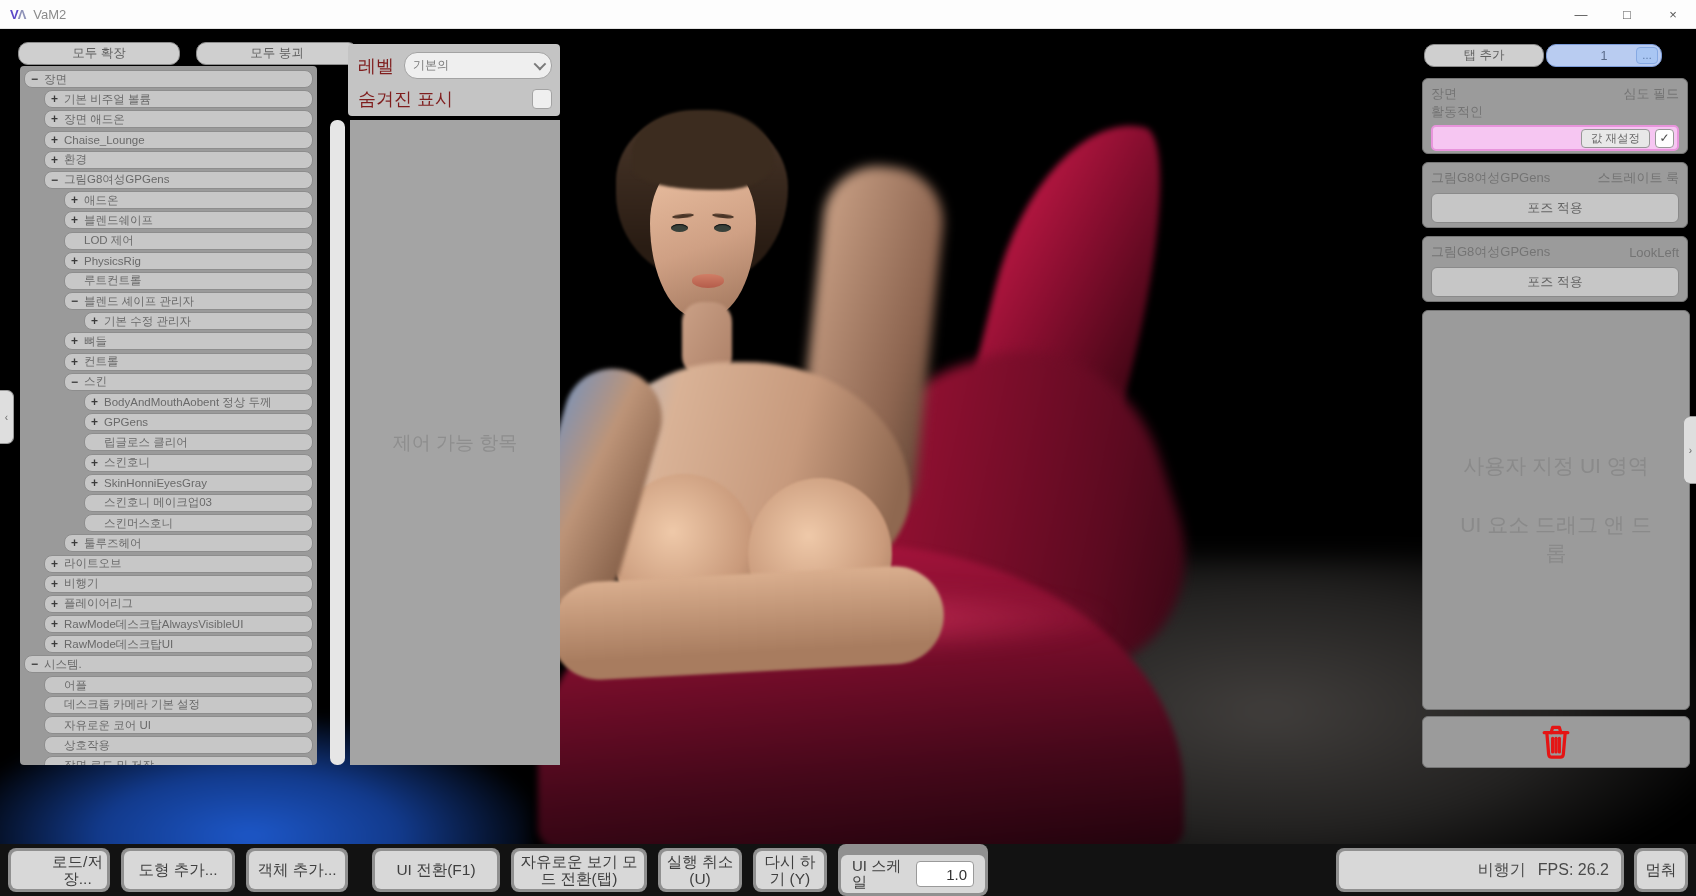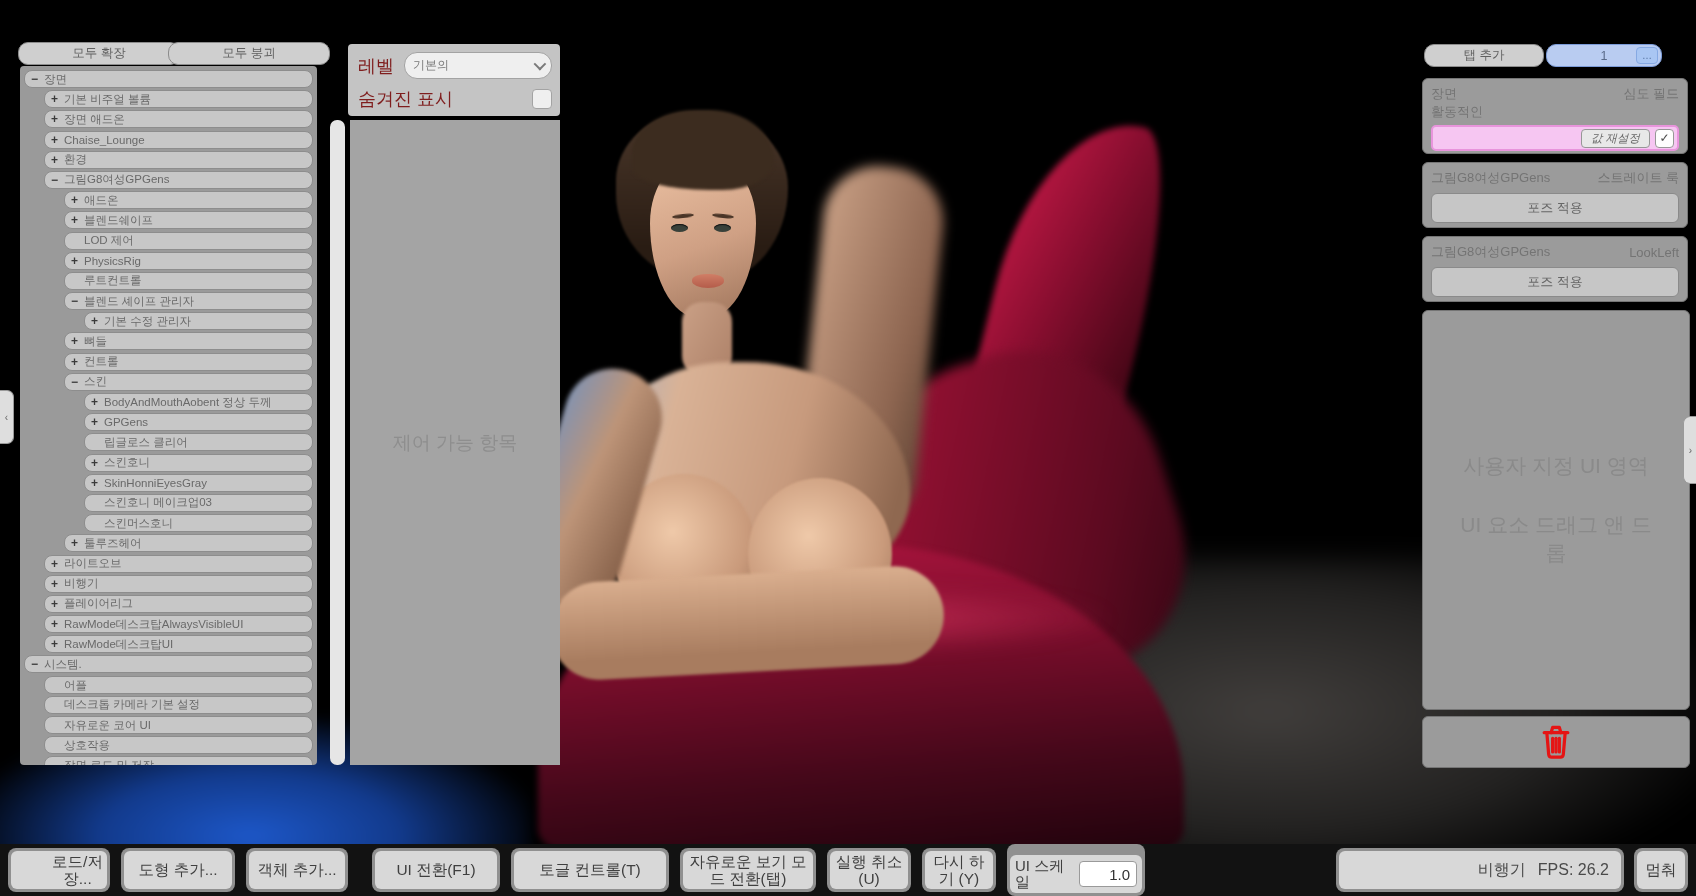--- a/index.html
+++ b/index.html
@@ -56,21 +56,21 @@
     background:radial-gradient(circle at 42% 38%,#efc9a9,#c99a7b 60%,#9a7157 95%);filter:blur(1px);}
   .sc-arm-cross{left:550px;top:546px;width:394px;height:98px;transform:rotate(-3deg);border-radius:49px;
     background:linear-gradient(180deg,#d9ae8e,#a87c5f 80%);filter:blur(1.5px);}
   .sc-arm-left{left:544px;top:338px;width:98px;height:242px;transform:rotate(16deg);border-radius:49px;
     background:linear-gradient(100deg,#7e93b5 0%,#bd9478 45%,#8d674f 90%);filter:blur(2px);}
 
   
   .btn-pill{position:absolute;height:21px;background:#cfcfcf;border:1px solid #8c8c8c;border-radius:10px;
     display:flex;align-items:center;justify-content:center;font-size:12.5px;color:#5f5f5f;z-index:10;cursor:default;}
   #btn-expand{left:18px;top:42px;width:160px;}
-  #btn-collapse{left:168px;top:42px;width:160px;}
+  #btn-collapse{left:196px;top:42px;width:160px;}
   .tree{position:absolute;left:20px;top:66px;width:297px;height:699px;background:#9a9a9a;
         border-radius:4px;z-index:10;padding-top:4px;box-sizing:border-box;overflow:hidden;}
   .tree-row{height:16px;margin:0 4px 2.2px 0;background:#c7c7c7;border:1px solid #8d8d8d;border-radius:8px;
     display:flex;align-items:center;font-size:11.5px;color:#696969;padding-left:6px;cursor:default;white-space:nowrap;overflow:hidden;}
   .tgl{width:13px;font-weight:bold;color:#3a3a3a;font-size:12px;flex:none;}
   .tgl.sp{visibility:hidden;}
 
   
   .mid-header{position:absolute;left:348px;top:44px;width:212px;height:72px;background:#c4c4c4;
     border-radius:4px;z-index:10;box-sizing:border-box;padding:8px 8px 0 10px;}
@@ -95,21 +95,21 @@
   .tab-more{position:absolute;right:3px;top:2px;width:20px;height:15px;background:#a9c6f3;border:1px solid #86a9e3;
     border-radius:4px;display:flex;align-items:center;justify-content:center;font-size:10px;color:#54709e;}
   .rcard{position:absolute;left:1422px;width:266px;background:#9b9b9b;border:1px solid #757575;border-radius:6px;
     z-index:10;box-sizing:border-box;padding:6px 8px;}
   .rrow{display:flex;align-items:center;font-size:13px;color:#747474;}
   .rrow .rr-right{margin-left:auto;}
   #card-dof{top:78px;height:76px;}
   .pinkbar{margin-top:4px;height:22px;background:#f6c6f2;border:2px solid #e894dc;border-radius:5px;
     display:flex;align-items:center;justify-content:flex-end;gap:5px;padding:0 3px;cursor:default;}
   .reset-btn{height:17px;background:#e8e8e8;border:1px solid #979797;border-radius:4px;padding:0 9px;
-    font-size:11.5px;color:#6a6a6a;display:flex;align-items:center;cursor:default;font-style:italic;}
+    font-size:11.5px;color:#6a6a6a;display:flex;align-items:center;cursor:default;}
   .pink-check{width:17px;height:17px;background:#fdfdfd;border:1px solid #979797;border-radius:4px;
     display:flex;align-items:center;justify-content:center;font-size:12px;color:#4a4a4a;cursor:default;}
   #card-pose1{top:162px;height:66px;}
   #card-pose2{top:236px;height:66px;}
   .pose-btn{margin-top:6px;height:28px;background:#c6c6c6;border:1px solid #8a8a8a;border-radius:6px;
     display:flex;align-items:center;justify-content:center;font-size:13px;color:#666;cursor:default;}
   .custom-area{position:absolute;left:1422px;top:310px;width:266px;height:398px;background:#9b9b9b;
     border:1px solid #757575;border-radius:6px;z-index:10;display:flex;flex-direction:column;
     align-items:center;justify-content:center;gap:30px;}
   .custom-area div{width:195px;text-align:center;font-size:21px;line-height:1.35;color:#8a8a8a;}
@@ -124,34 +124,43 @@
 
   
   .toolbar{position:absolute;left:0;bottom:0;width:1696px;height:52px;background:#121212;z-index:20;
     display:flex;align-items:center;padding:0 8px;box-sizing:border-box;}
   #tb-btns{display:flex;align-items:center;}
   .tbw{background:#909090;border-radius:8px;padding:3px;margin-right:11px;flex:none;}
   .tbw.g{margin-right:24px;}
   .tbb{height:38px;background:#d8d8d8;border-radius:6px;display:flex;align-items:center;justify-content:center;
     text-align:center;font-size:15.5px;line-height:1.12;color:#3f3f3f;padding:0 4px;box-sizing:border-box;cursor:default;}
   .scale-inner{height:38px;background:#d8d8d8;border-radius:6px;display:flex;align-items:center;
-    padding:0 5px;box-sizing:border-box;margin-top:8px;}
+    padding:0 11px;box-sizing:border-box;margin-top:8px;}
   .scale-label{width:64px;font-size:15px;line-height:1.1;color:#3f3f3f;}
   .scale-input{width:58px;height:26px;background:#fff;border:1px solid #9a9a9a;border-radius:4px;
     display:flex;align-items:center;justify-content:flex-end;padding-right:6px;box-sizing:border-box;
     font-size:15px;color:#333;}
   .status-inner{height:38px;width:282px;background:#d8d8d8;border-radius:6px;display:flex;align-items:center;
     justify-content:flex-end;gap:12px;padding:0 12px;box-sizing:border-box;font-size:16px;color:#4a4a4a;}
   .ml-auto{margin-left:auto;}
 </style>
 </head>
 <body>
 
 <div class="app">
 
+  <div class="titlebar">
+    <span class="tb-logo">V<span class="lg2">Λ</span></span>
+    <span class="tb-title">VaM2</span>
+    <div class="tb-controls">
+      <span class="wbtn">—</span>
+      <span class="wbtn">□</span>
+      <span class="wbtn">×</span>
+    </div>
+  </div>
 
   <div class="viewport">
     <div class="sc-floor"></div>
     <div class="sc-bluefloor"></div>
     <div class="sc-chaise-back"></div>
     <div class="sc-chaise-mid"></div>
     <div class="sc-chaise-seat"></div>
     <div class="sc-chaise-hl"></div>
     <div class="sc-body-rear"></div>
     <div class="sc-hair-back"></div>
@@ -398,23 +407,20 @@
         <div class="tbw">
           <div class="tbb" style="width: 108px;">도형 추가...</div>
         </div>
         <div class="tbw g">
           <div class="tbb" style="width: 96px;">객체 추가...</div>
         </div>
         <div class="tbw">
           <div class="tbb" style="width: 122px;">UI 전환(F1)</div>
         </div>
         <div class="tbw">
-          <div class="tbb" style="width: 152px;">토글 컨트롤(T)</div>
-        </div>
-        <div class="tbw">
           <div class="tbb" style="width: 130px;">자유로운 보기 모드 전환(탭)</div>
         </div>
         <div class="tbw">
           <div class="tbb" style="width: 78px;">실행 취소 (U)</div>
         </div>
         <div class="tbw">
           <div class="tbb" style="width: 68px;">다시 하기 (Y)</div>
         </div>
       </div>
     <div class="tbw">

